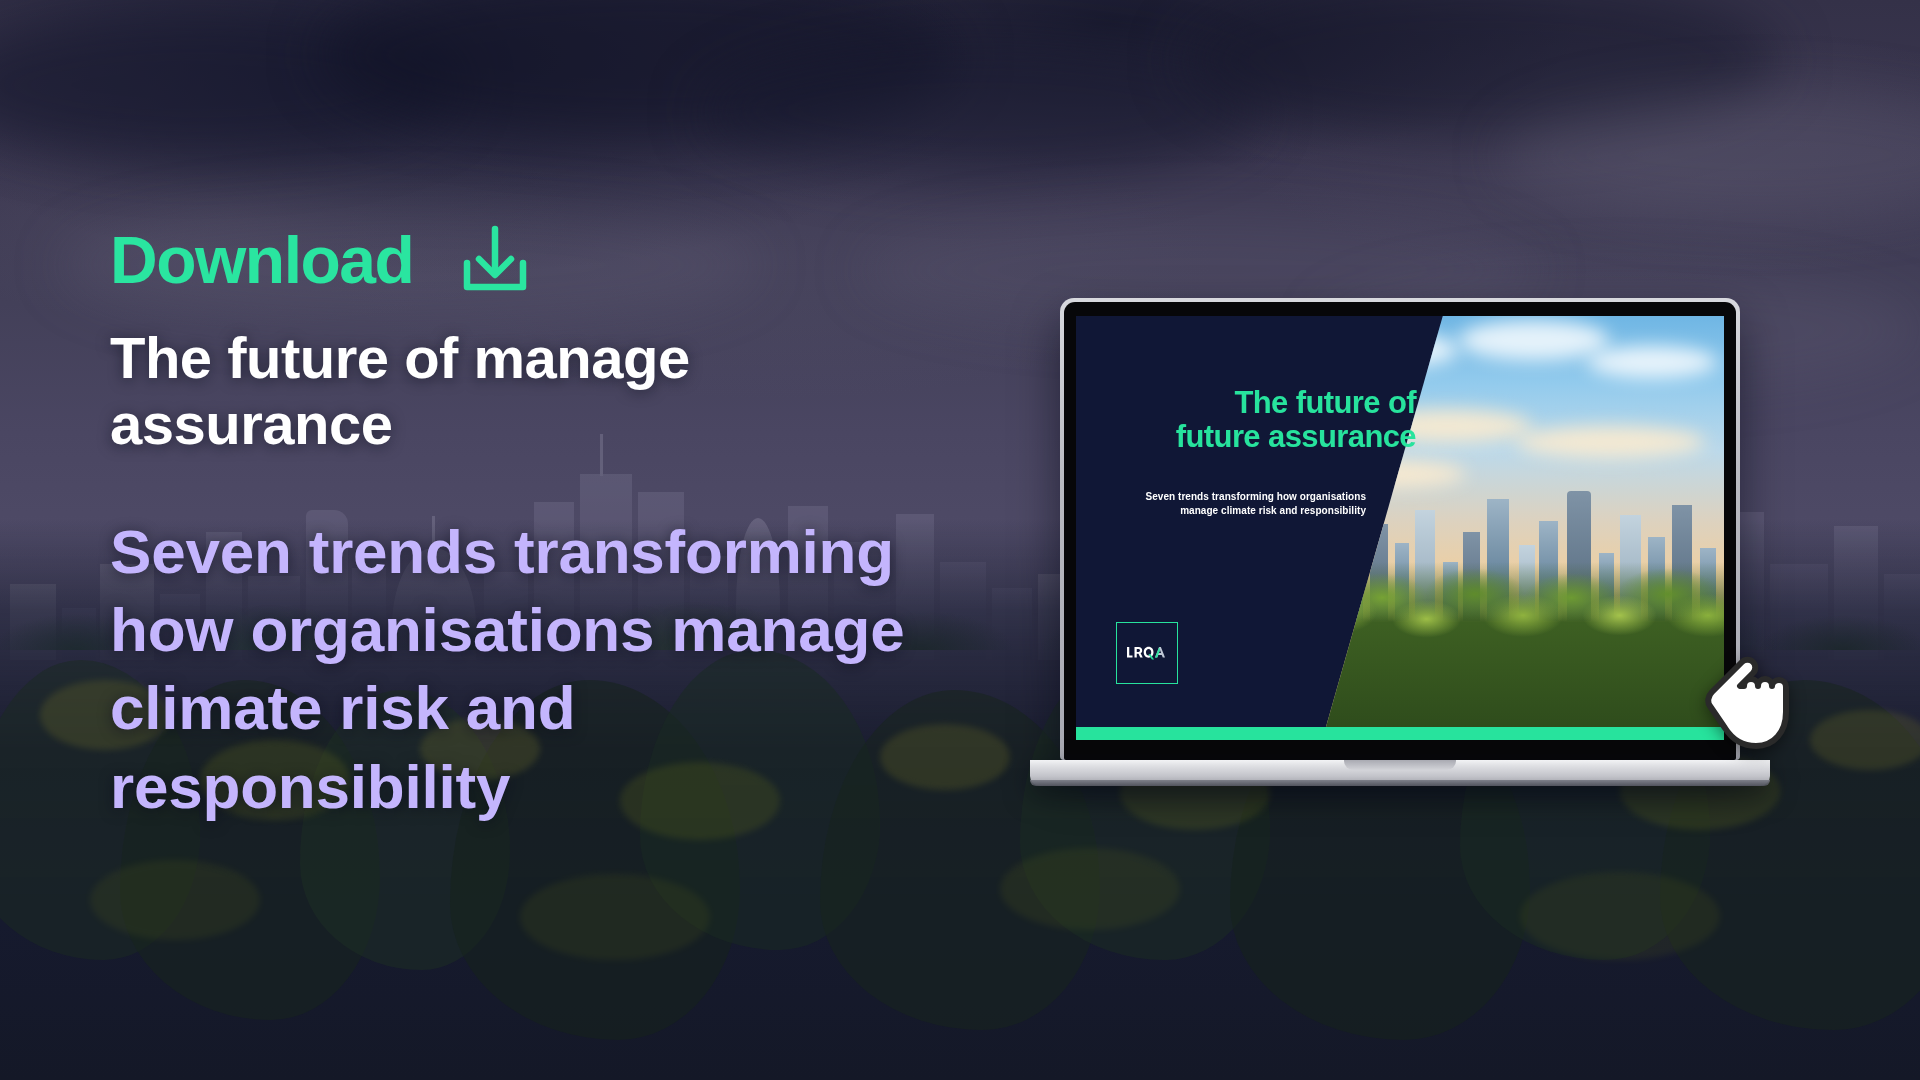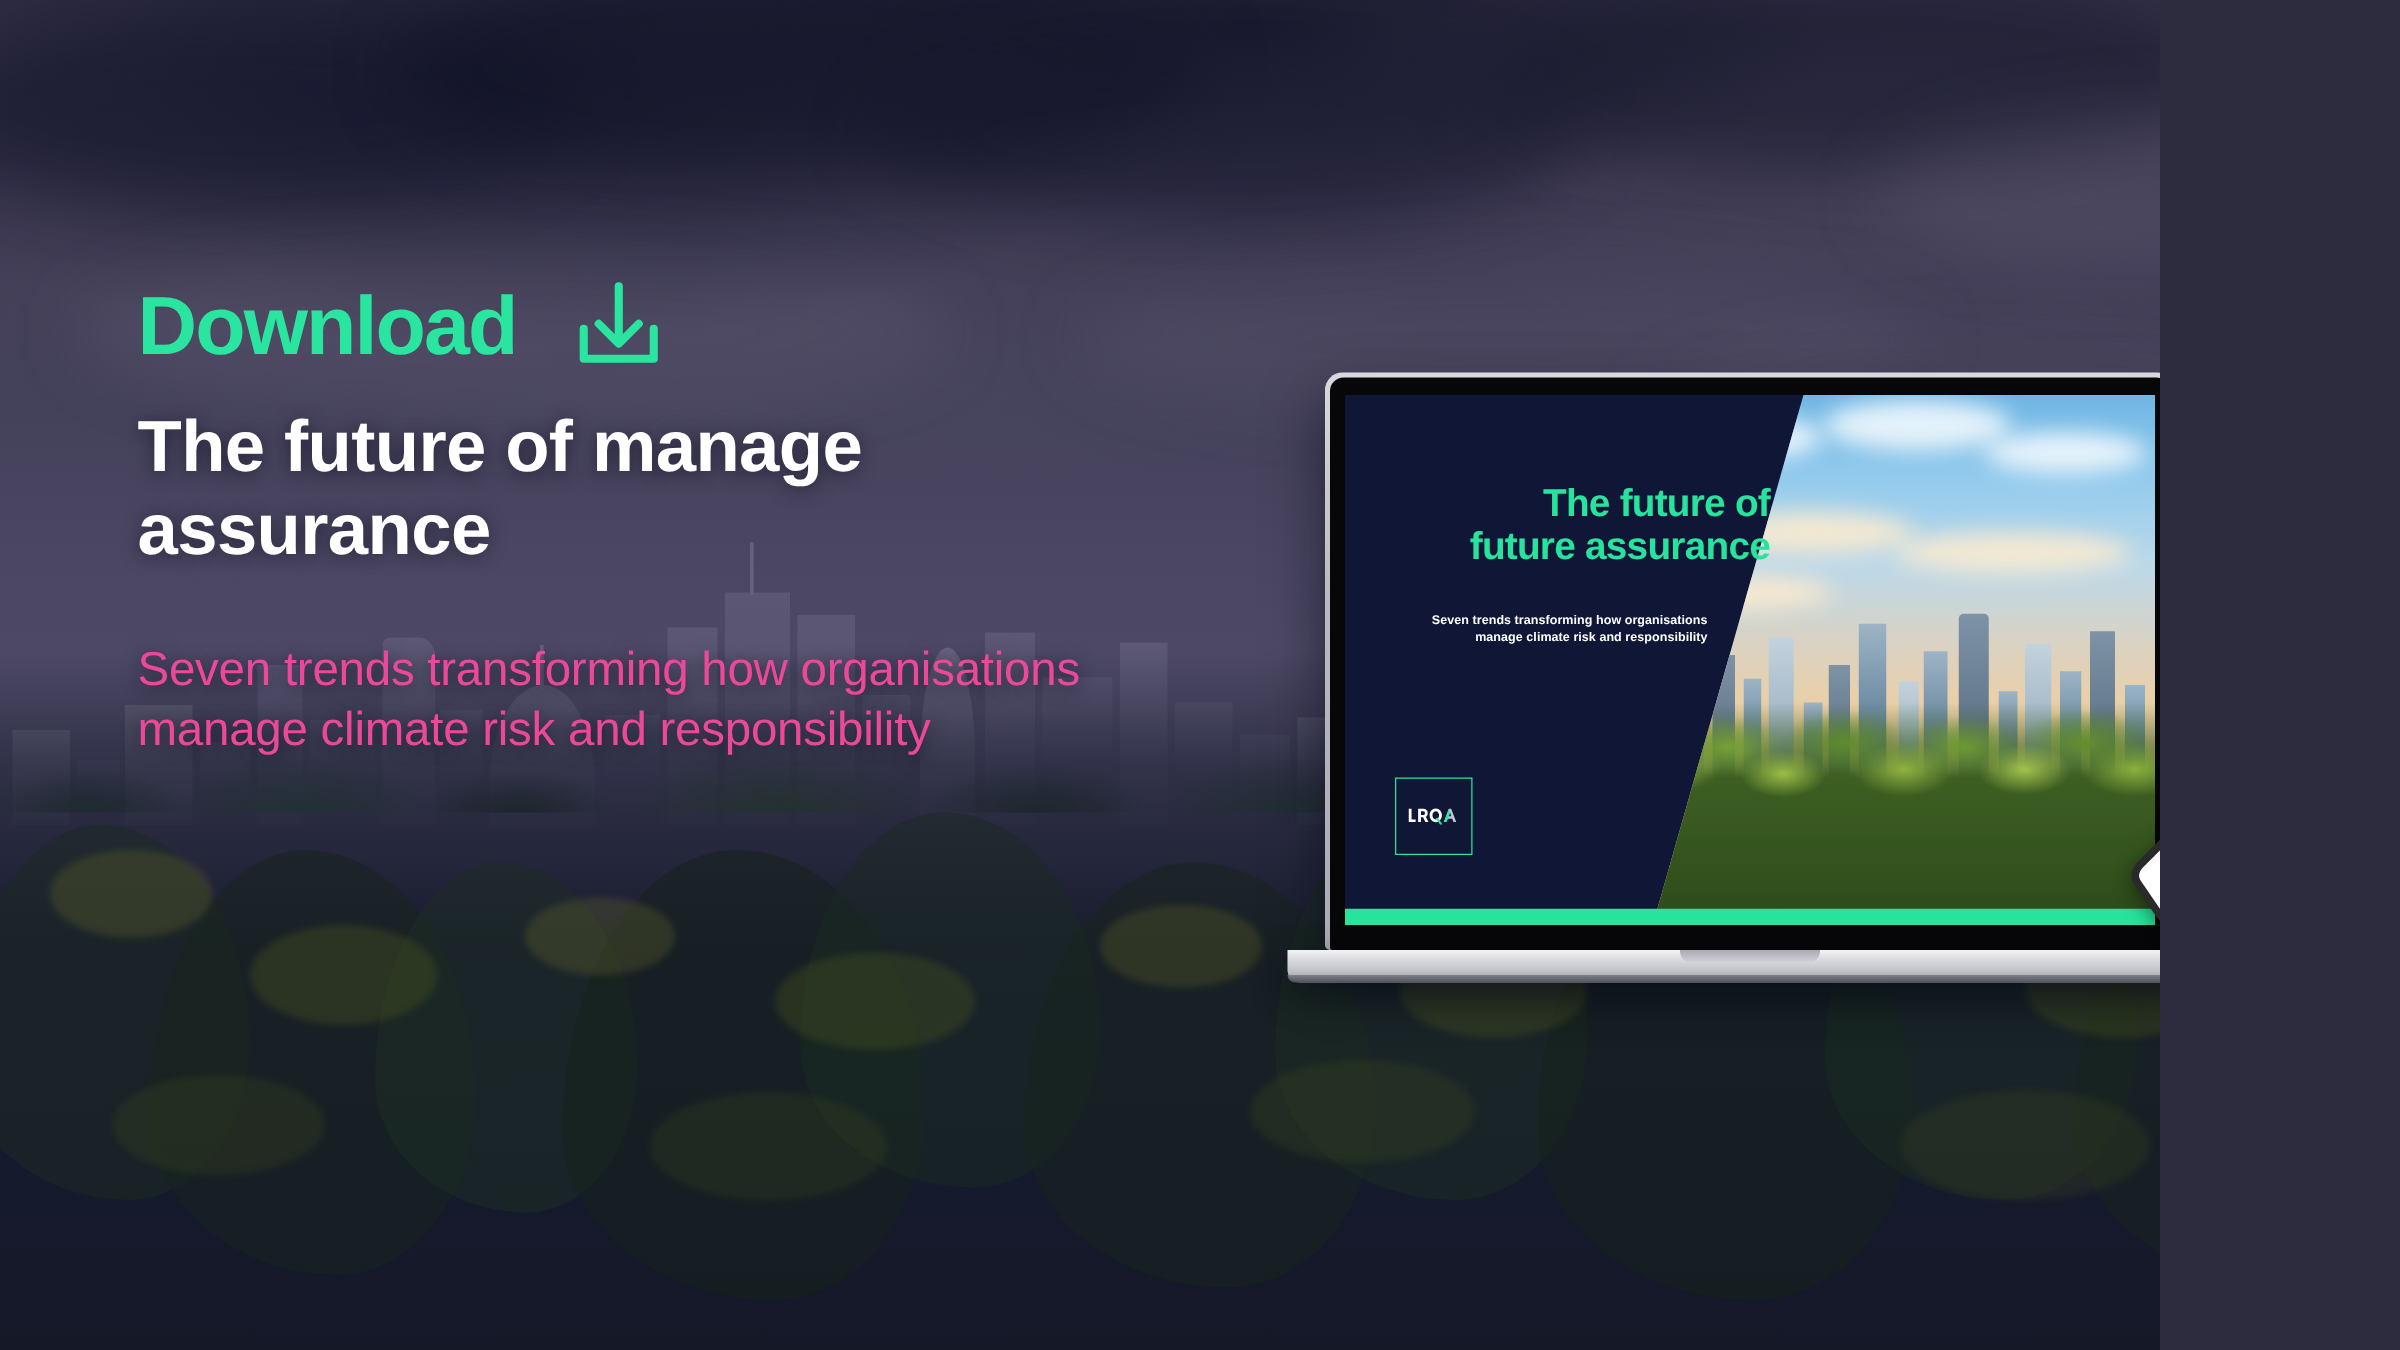--- a/index.html
+++ b/index.html
@@ -8,21 +8,21 @@
   html, body {
     width: 1920px;
     height: 1080px;
     overflow: hidden;
     background: #2c2c3e;
     font-family: "Liberation Sans", sans-serif;
   }
 
   #stage {
     position: relative;
-    width: 1728px;
+    width: 1920px;
     height: 1080px;
     overflow: hidden;
   }
 
   
   .bg-sky {
     position: absolute;
     inset: 0;
     background:
       radial-gradient(ellipse 900px 340px at 22% 6%,  rgba(24,26,48,0.85) 0%, rgba(24,26,48,0) 62%),
@@ -149,23 +149,23 @@
     font-size: 58px;
     font-weight: 700;
     color: #ffffff;
     line-height: 1.14;
     letter-spacing: -0.5px;
     max-width: 640px;
     margin-bottom: 56px;
     text-shadow: 0 2px 14px rgba(10,12,26,0.55);
   }
   .subcopy {
-    font-size: 38px;
-    font-weight: 400;
-    color: #ec4899;
+    font-size: 62px;
+    font-weight: 700;
+    color: #c4b5fd;
     line-height: 1.26;
     letter-spacing: -0.2px;
     max-width: 850px;
     text-shadow: 0 2px 14px rgba(10,12,26,0.6);
   }
 
   
   .laptop {
     position: absolute;
     left: 1060px;

